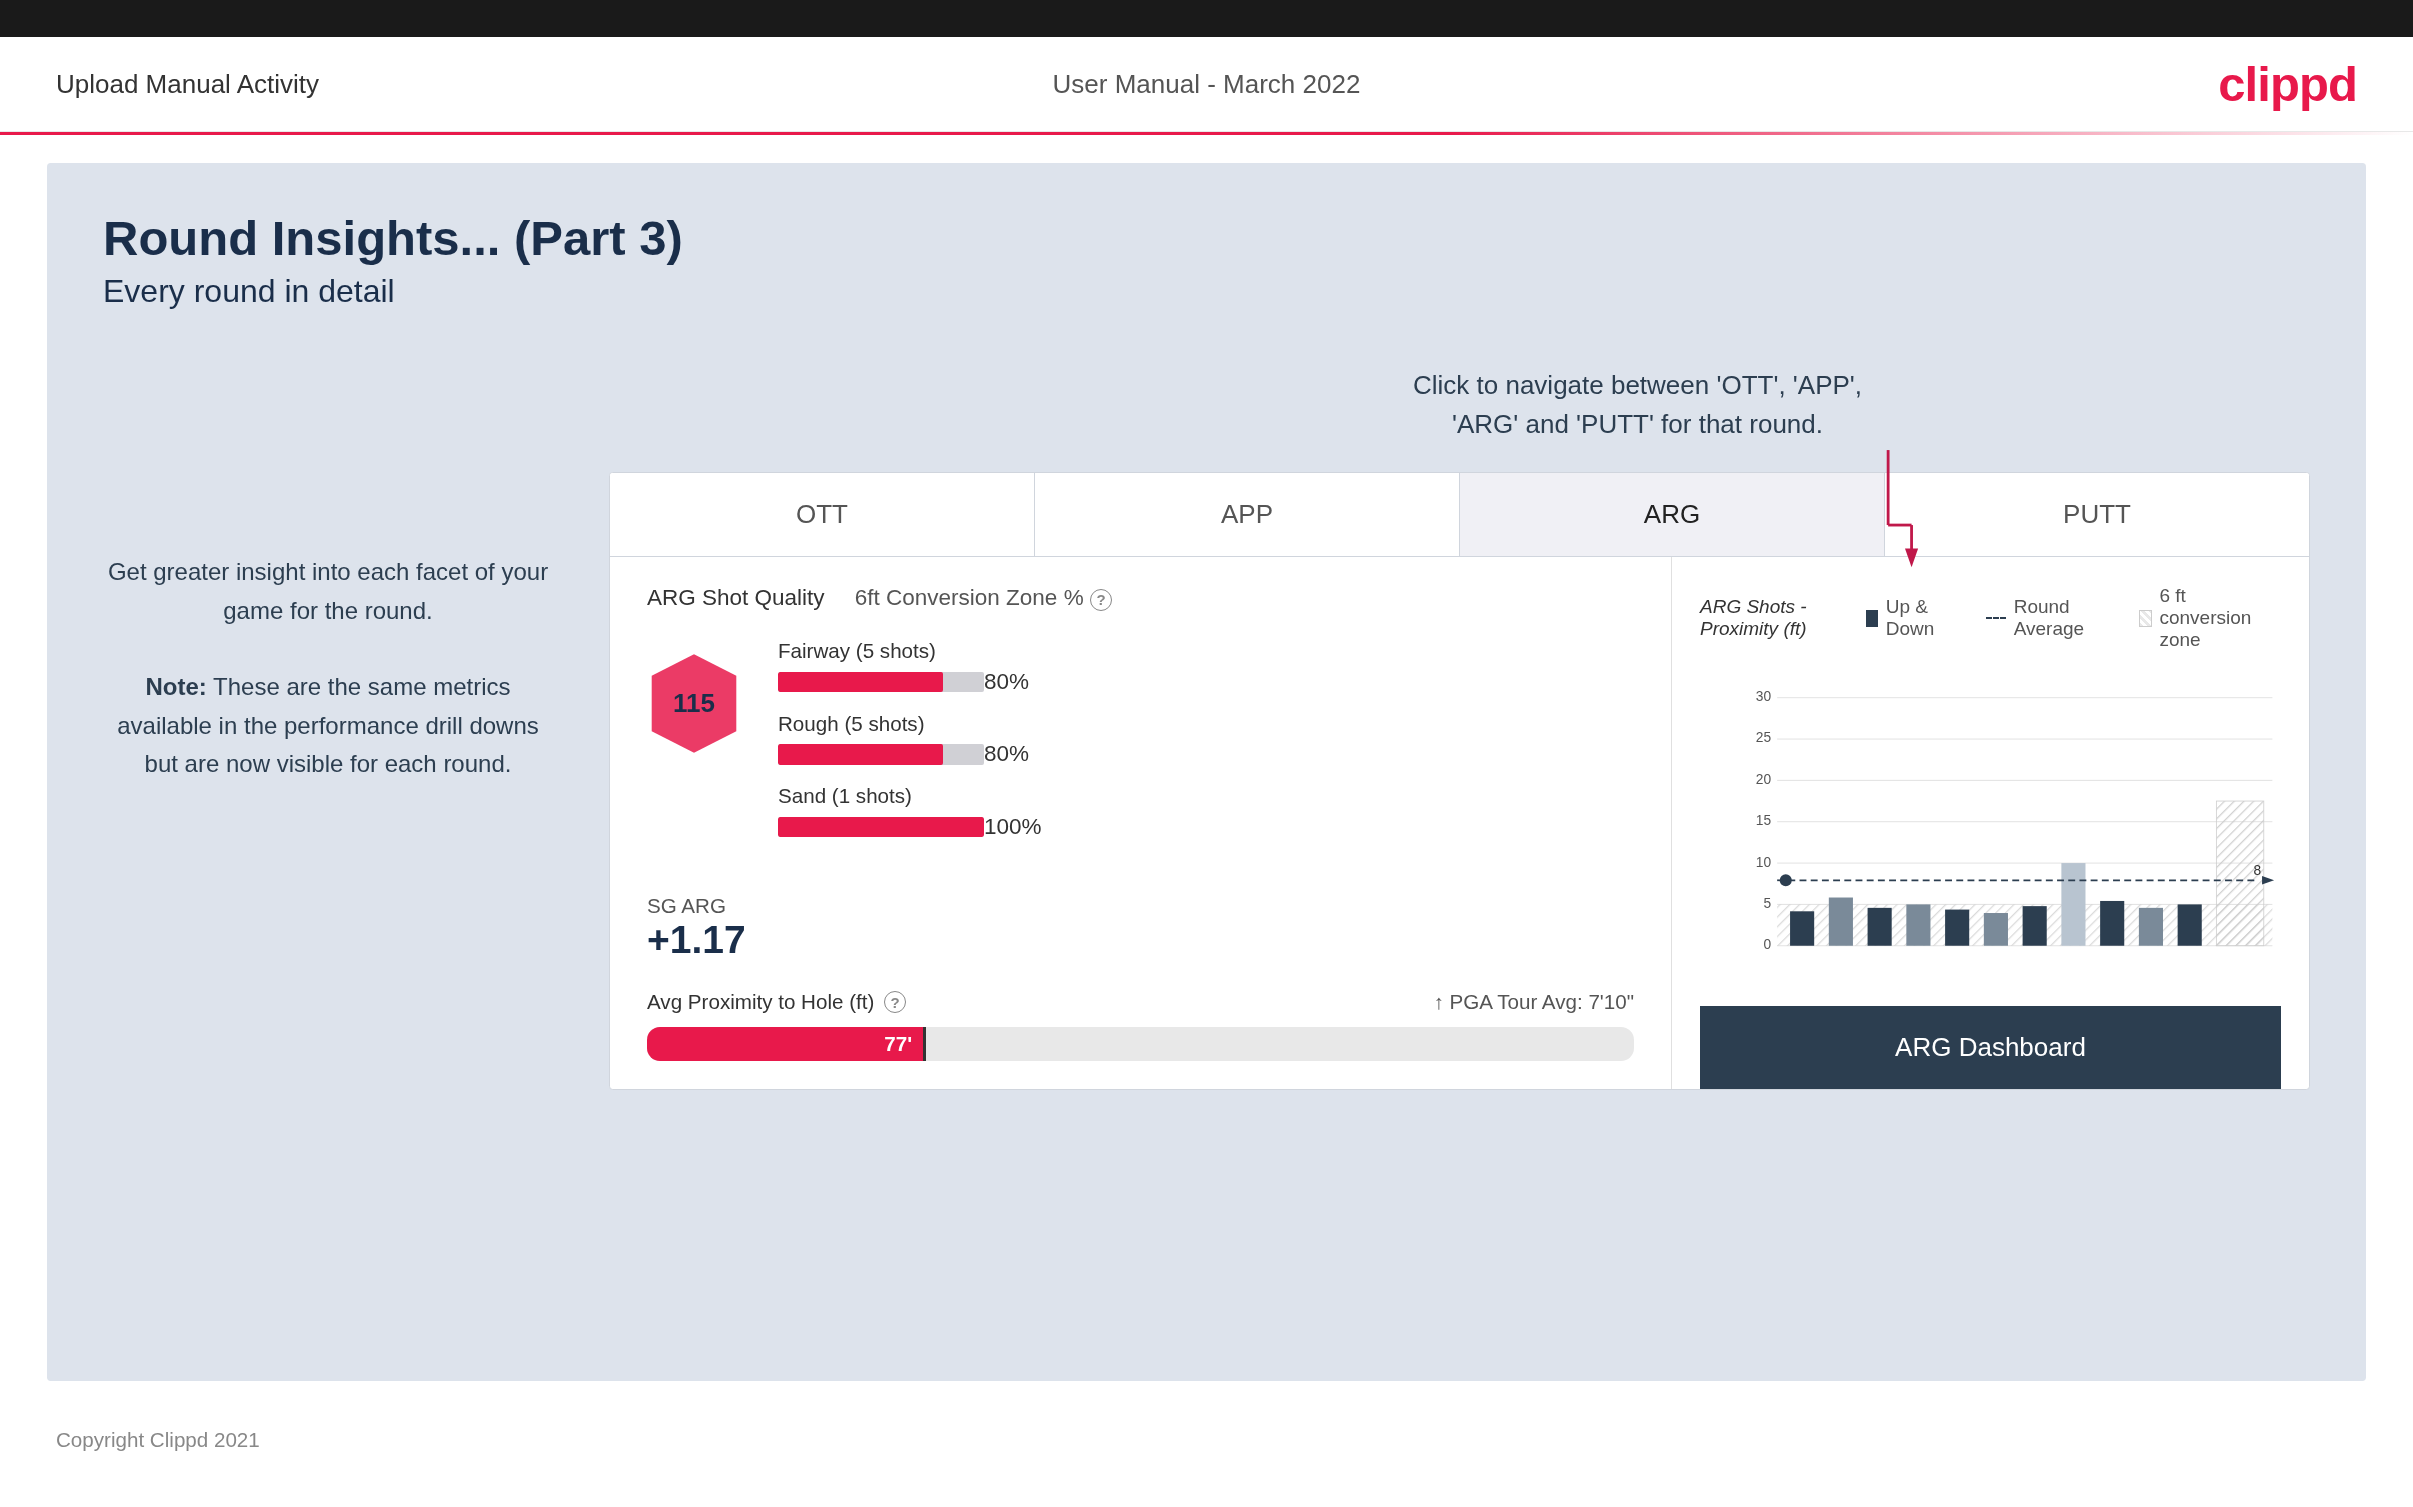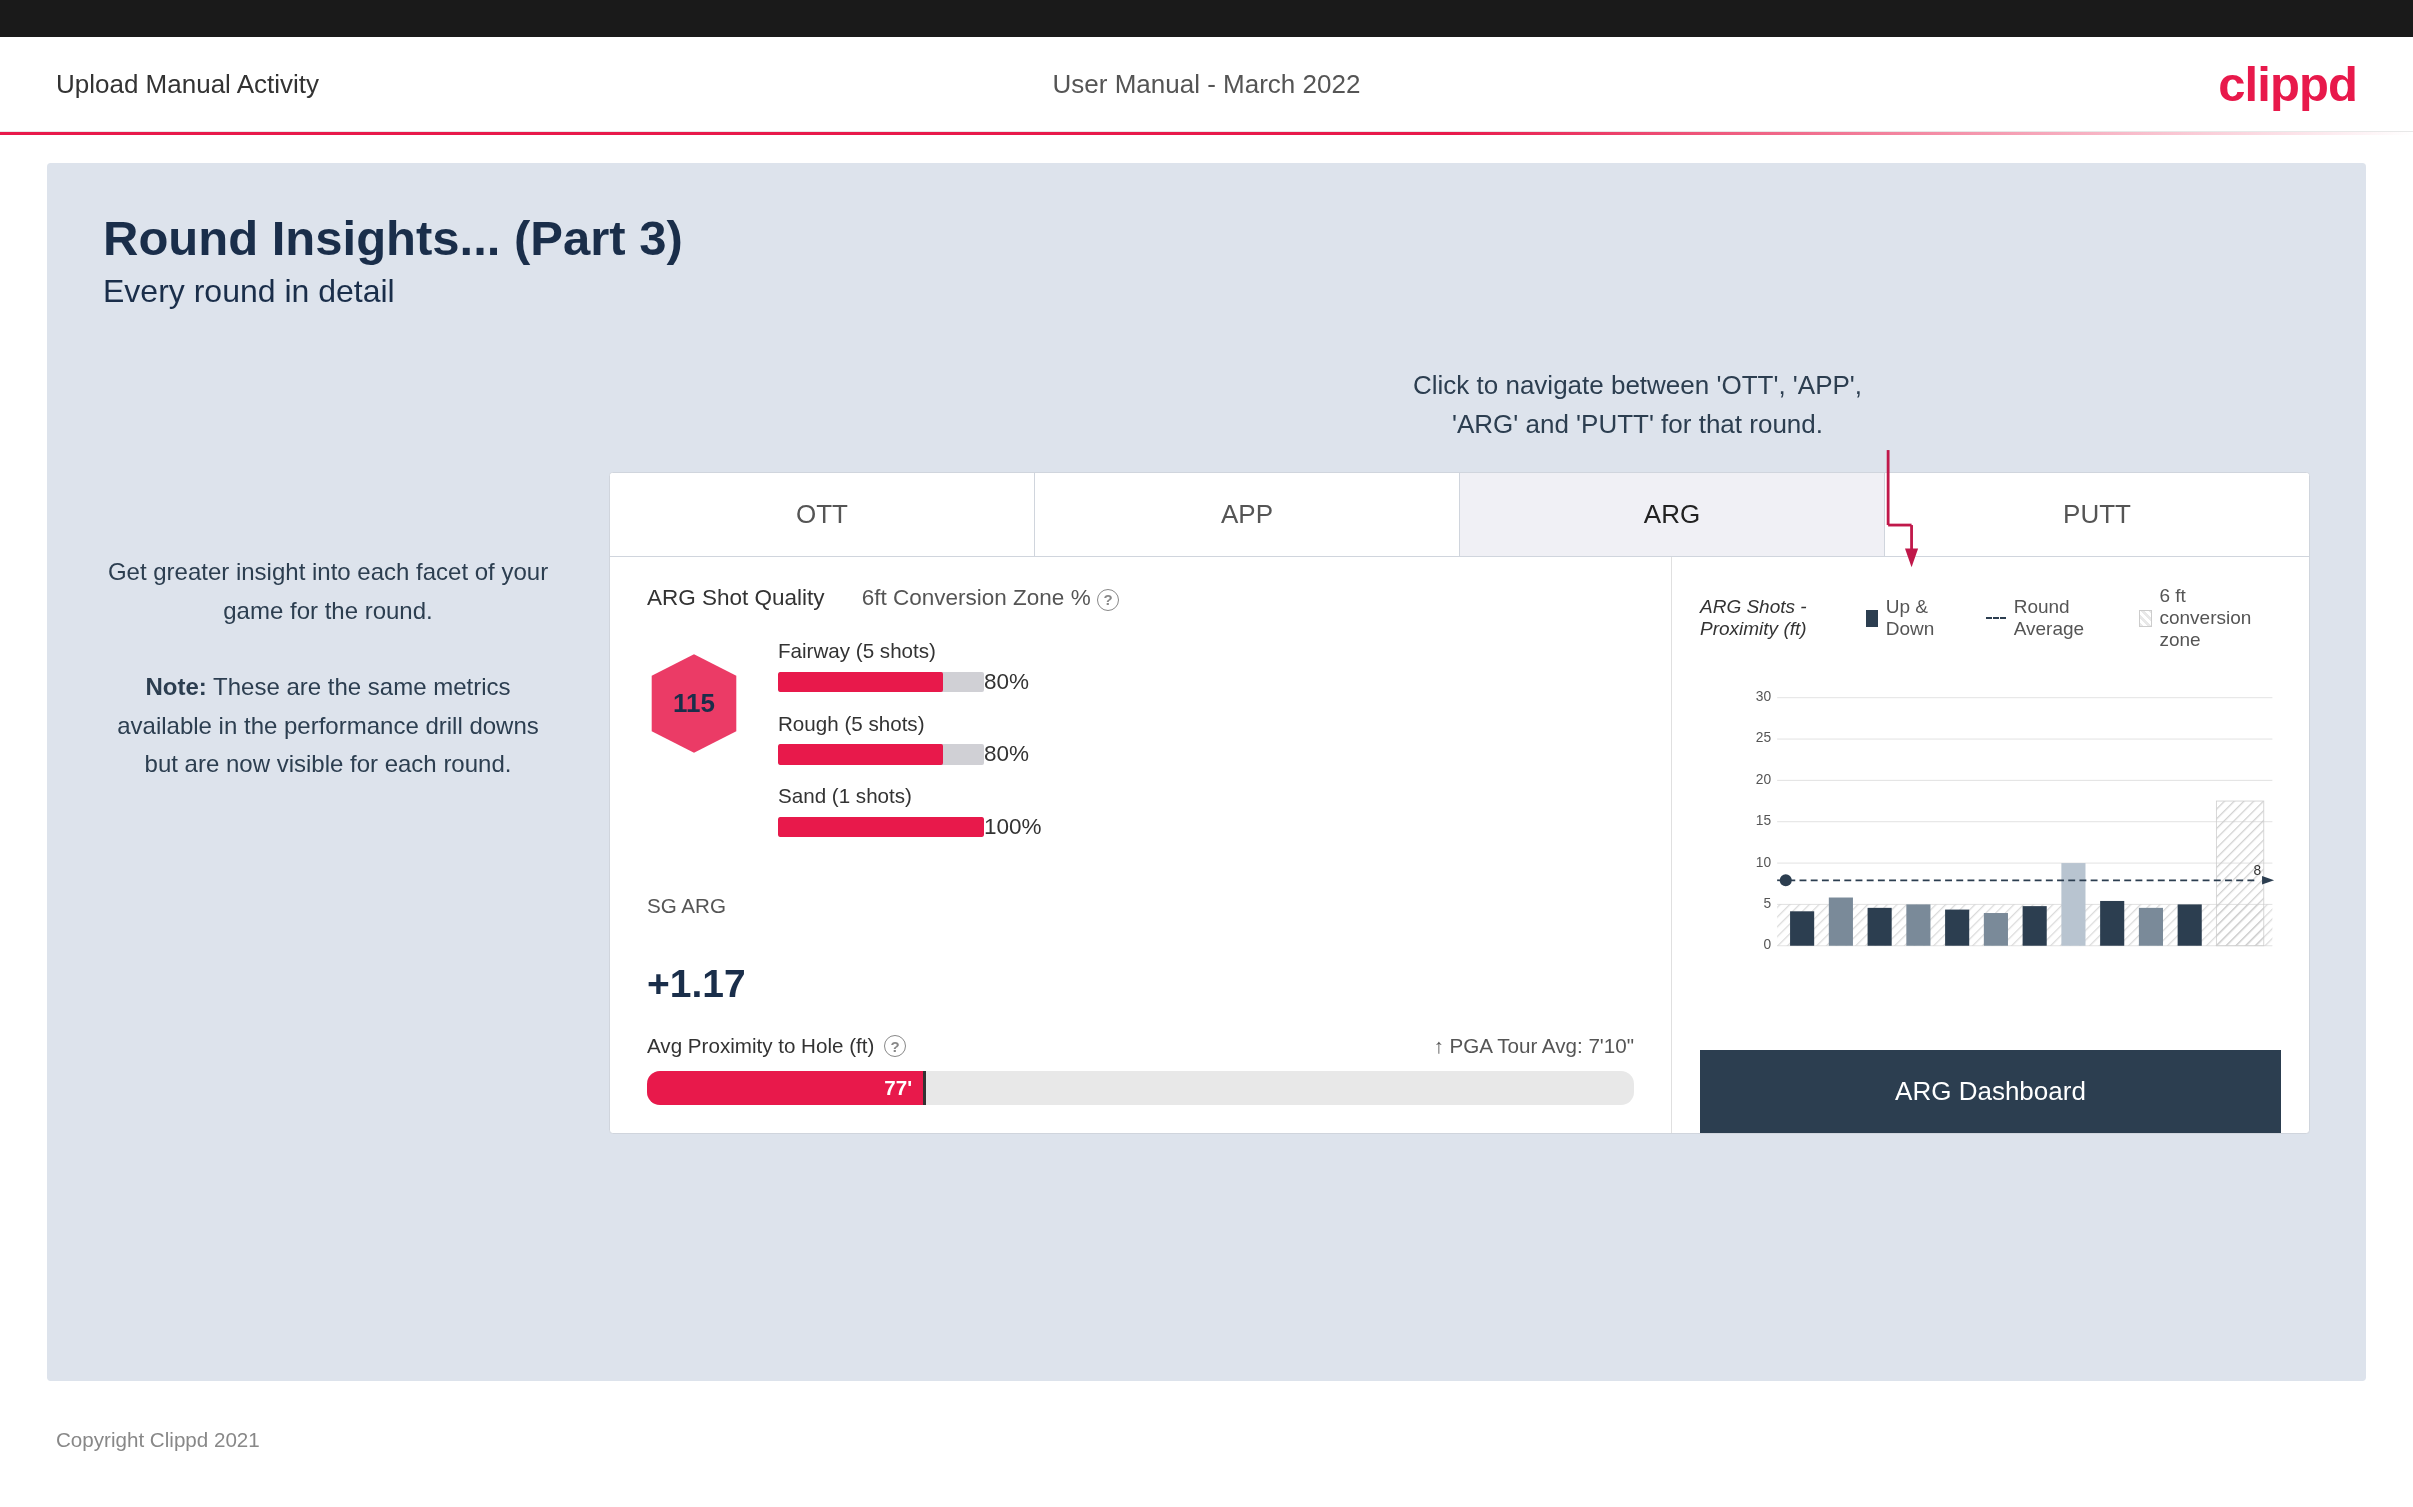--- a/index.html
+++ b/index.html
@@ -176,21 +176,21 @@
 
     .section-title {
       font-size: 22.5px;
       color: #333;
       font-weight: 500;
     }
 
     .section-sub {
       font-size: 22.5px;
       color: #555;
-      margin-left: 26px;
+      margin-left: 19px;
     }
 
     .help-icon {
       display: inline-flex;
       align-items: center;
       justify-content: center;
       width: 22.5px;
       height: 22.5px;
       border-radius: 50%;
       border: 1.9px solid #888;
@@ -277,21 +277,20 @@
 
     .sg-label {
       font-size: 20.6px;
       color: #555;
     }
 
     .sg-value {
       font-size: 39px;
       font-weight: 700;
       color: #1a2e4a;
-      margin-top: 44px;
     }
 
     
     .proximity-section {
       margin-top: 19px;
     }
 
     .proximity-header {
       display: flex;
       align-items: center;

